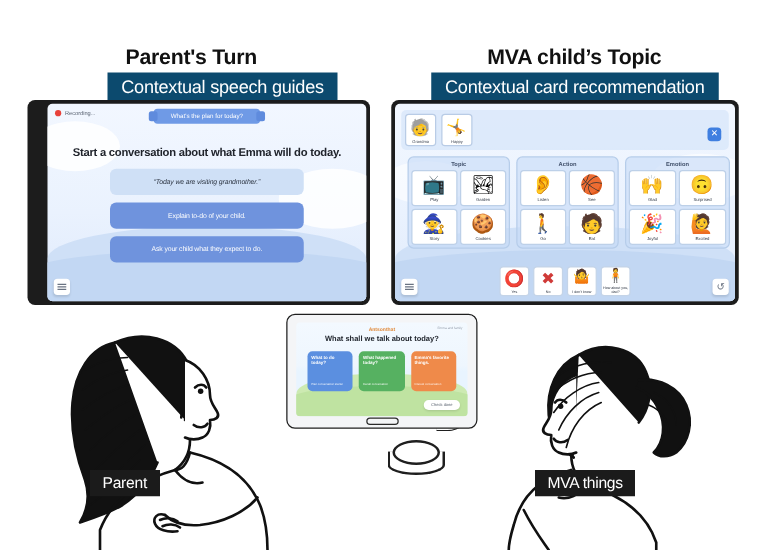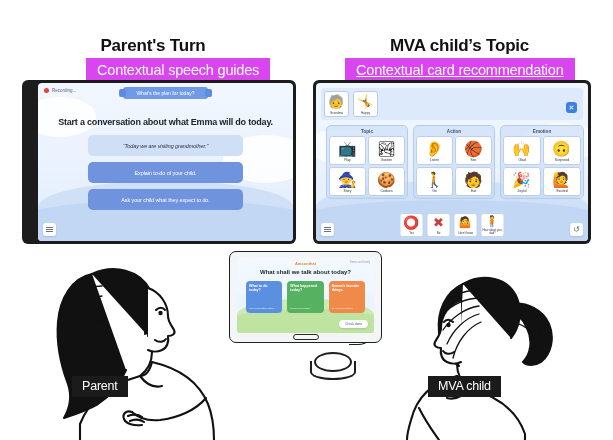--- a/index.html
+++ b/index.html
@@ -16,21 +16,21 @@
   .col-title{
     position:absolute;
     text-align:center;
     font-size:17px;
     font-weight:700;
     color:#111;
     letter-spacing:-0.2px;
   }
   .col-sub{
     position:absolute;
-    background:#d946ef;
+    background:#0c4a6e;
     color:#fff;
     font-size:14.5px;
     padding:4px 11px 2px;
     white-space:nowrap;
     letter-spacing:-0.2px;
   }
 
   
   .tablet{
     position:absolute;
@@ -207,21 +207,21 @@
 </style>
 </head>
 <body>
 
 <div class="stage">
 
   <div class="col-title" style="left:0;top:36px;width:306px;">Parent's Turn</div>
   <div class="col-sub" style="left:86px;top:58px;">Contextual speech guides</div>
 
   <div class="col-title" style="left:306px;top:36px;width:307px;">MVA child’s Topic</div>
-  <div class="col-sub" style="left:345px;top:58px;text-decoration:underline;">Contextual card recommendation</div>
+  <div class="col-sub" style="left:345px;top:58px;">Contextual card recommendation</div>
 
   <div class="tablet" style="left:22px;top:80px;width:274px;height:164px;padding-left:16px;">
     <div class="tablet-screen">
       <div class="cloudbg">
         <div class="cl" style="left:-14px;top:14px;width:72px;height:40px;"></div>
         <div class="cl" style="right:-16px;top:52px;width:86px;height:48px;"></div>
         <div class="cl" style="left:30px;bottom:24px;width:58px;height:30px;opacity:.6;"></div>
         <div class="cl" style="right:40px;bottom:12px;width:64px;height:26px;opacity:.55;"></div>
       </div>
       <div class="hill"></div>
@@ -467,15 +467,15 @@
         <path d="M38 86 C46 74 60 64 74 62" stroke-width="1.3"></path>
         <path d="M42 100 C48 86 60 74 74 70" stroke-width="1.3"></path>
         <path d="M48 114 C52 98 62 84 76 78" stroke-width="1.3"></path>
         <path d="M118 70 C128 74 136 84 136 96" stroke-width="1.3"></path>
         <path d="M114 80 C124 84 130 92 130 102" stroke-width="1.3"></path>
       </g>
     </svg>
   </div>
 
   <div class="tag" style="left:72px;top:376px;">Parent</div>
-  <div class="tag" style="left:428px;top:376px;">MVA child</div>
+  <div class="tag" style="left:428px;top:376px;">MVA things</div>
 
 </div>
 
 </body></html>

